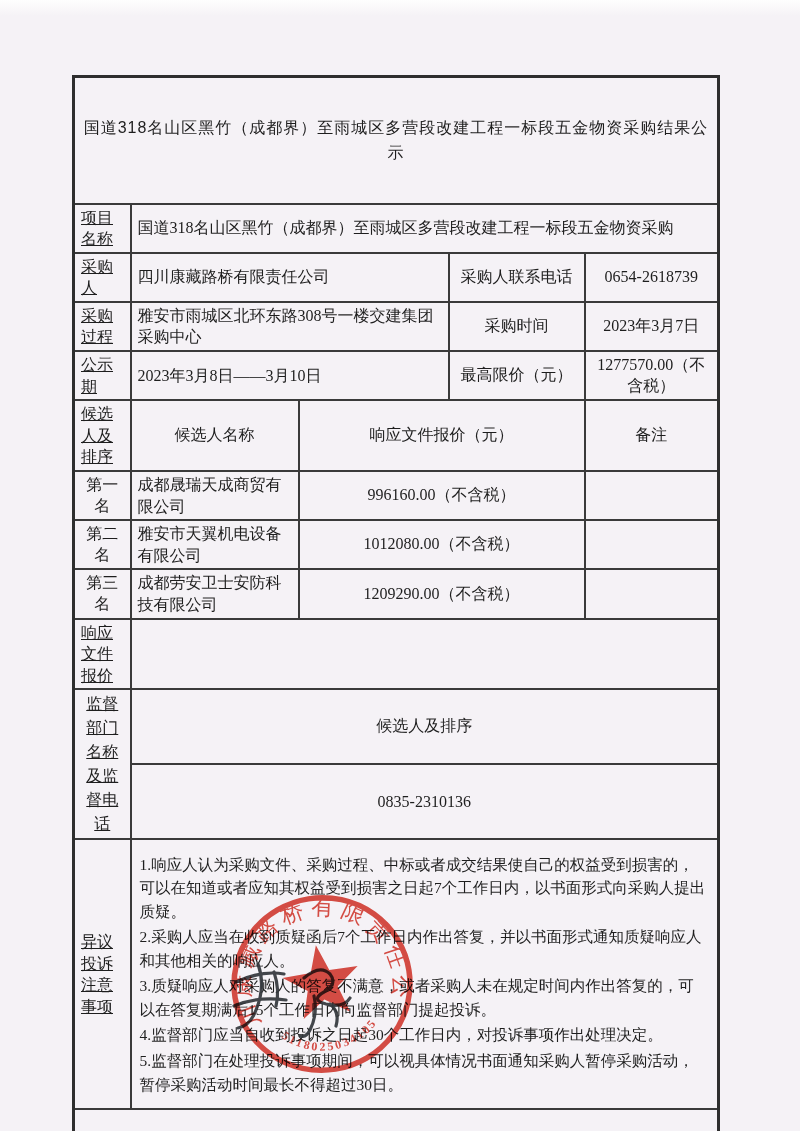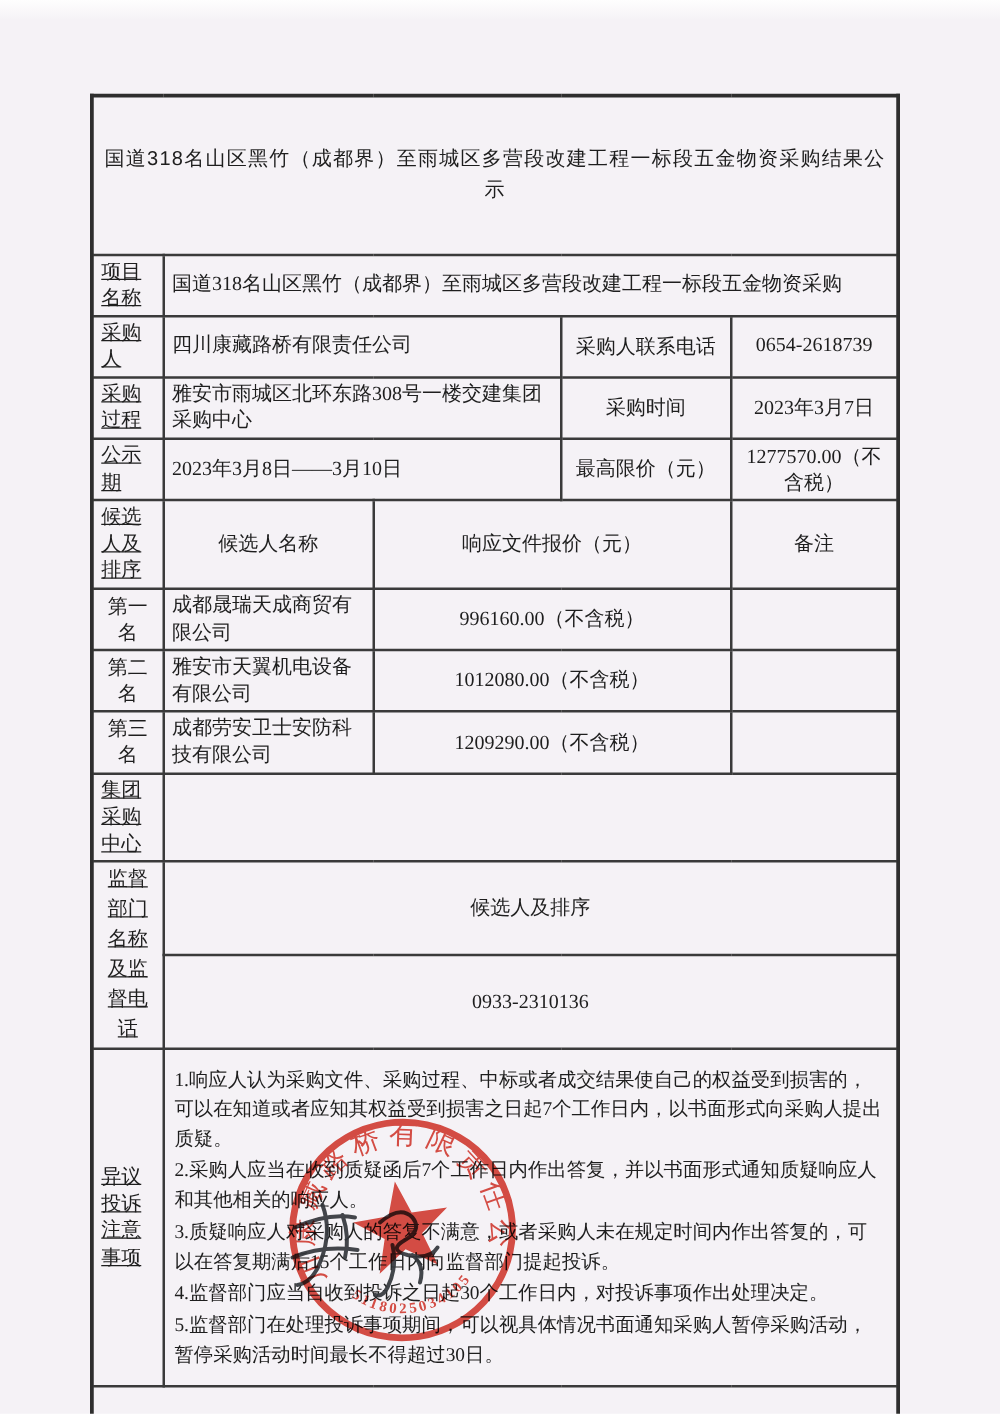--- a/index.html
+++ b/index.html
@@ -118,30 +118,30 @@
   </tr>
 
   <tr style="height:47px">
     <td class="ctr">第三名</td>
     <td class="val-left">成都劳安卫士安防科技有限公司</td>
     <td class="ctr" colspan="2">1209290.00（不含税）</td>
     <td class="ctr"></td>
   </tr>
 
   <tr style="height:65px">
-    <td class="lbl">集团采购中心</td>
+    <td class="lbl">响应文件报价</td>
     <td colspan="4"></td>
   </tr>
 
   <tr style="height:40px">
     <td class="lbl sup-lbl" rowspan="2">监督部门名称及监督电话</td>
     <td class="ctr" colspan="4">候选人及排序</td>
   </tr>
   <tr style="height:40px">
-    <td class="ctr" colspan="4">0933-2310136</td>
+    <td class="ctr" colspan="4">0835-2310136</td>
   </tr>
 
   <tr style="height:270px">
     <td class="lbl">异议投诉注意事项</td>
     <td class="objection-cell" colspan="4">
       <div class="objection-text">
         <div>1.响应人认为采购文件、采购过程、中标或者成交结果使自己的权益受到损害的，可以在知道或者应知其权益受到损害之日起7个工作日内，以书面形式向采购人提出质疑。</div>
         <div>2.采购人应当在收到质疑函后7个工作日内作出答复，并以书面形式通知质疑响应人和其他相关的响应人。</div>
         <div>3.质疑响应人对采购人的答复不满意，或者采购人未在规定时间内作出答复的，可以在答复期满后15个工作日内向监督部门提起投诉。</div>
         <div>4.监督部门应当自收到投诉之日起30个工作日内，对投诉事项作出处理决定。</div>

